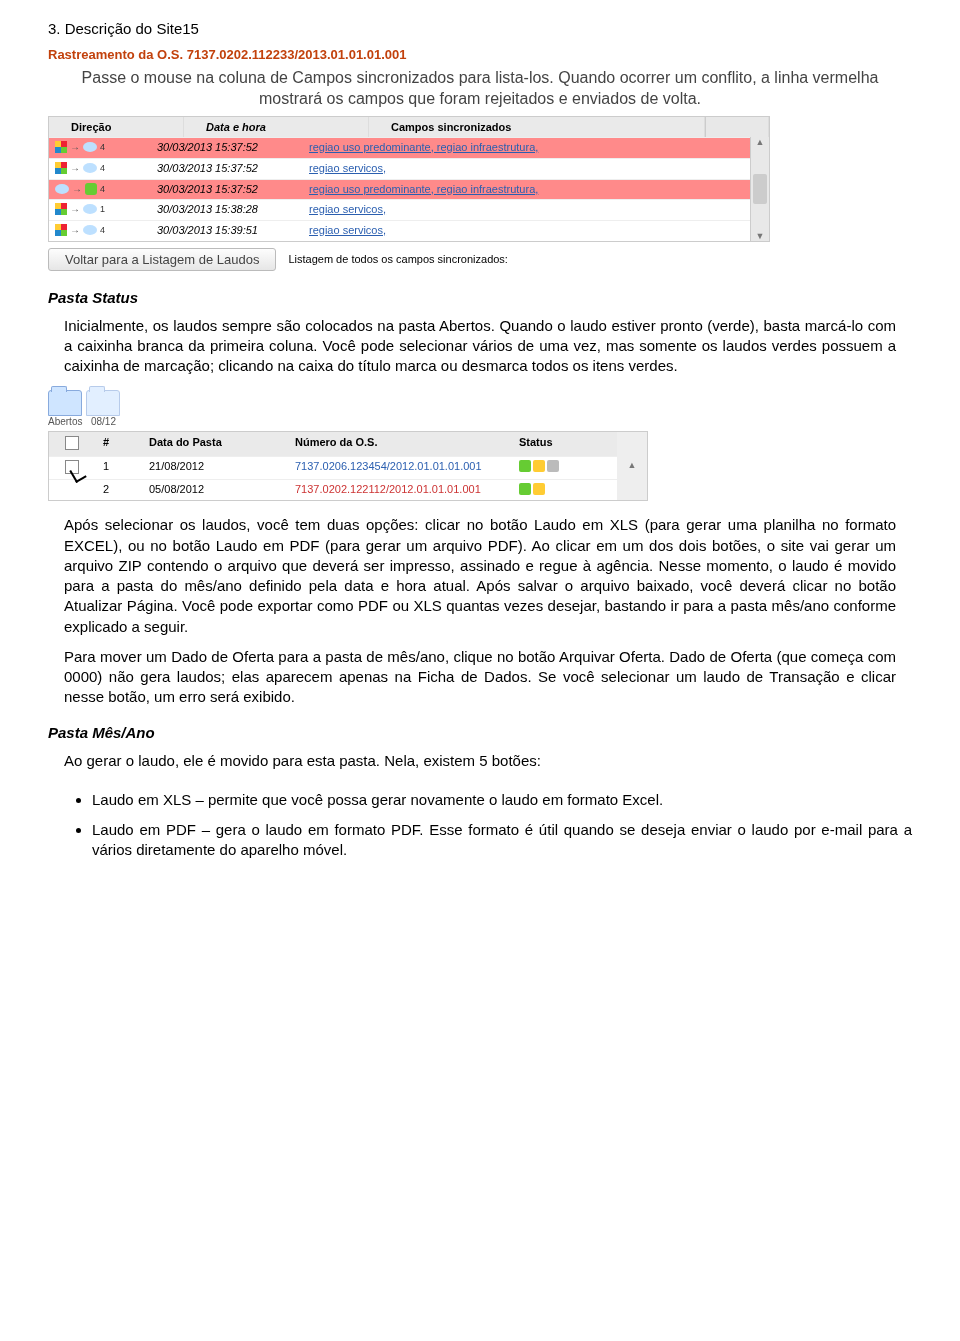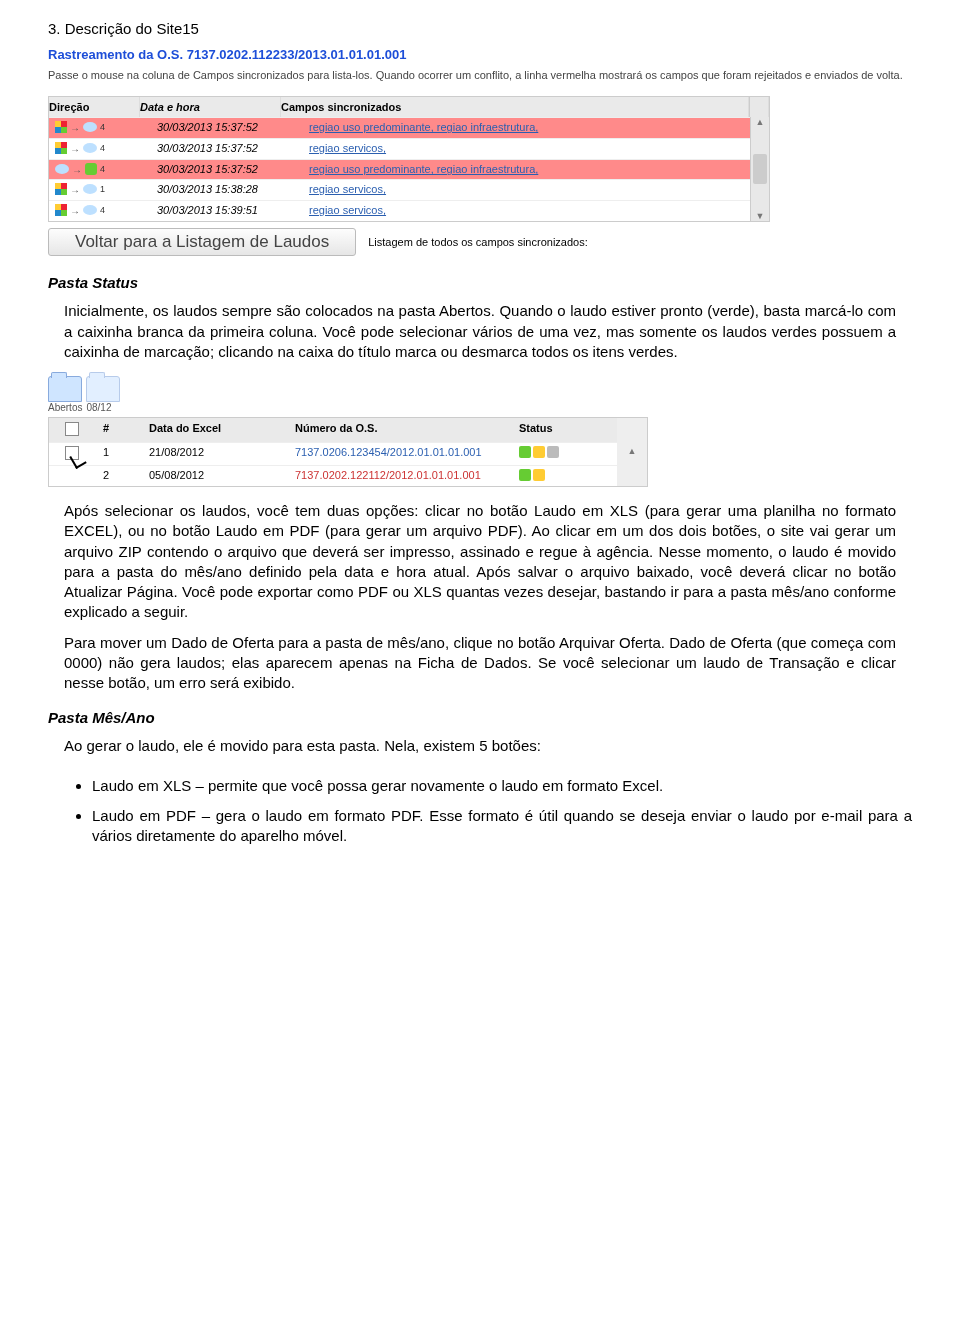--- a/index.html
+++ b/index.html
@@ -16,43 +16,44 @@
   .header-row {
     display: flex;
     justify-content: flex-start;
     font-size: 15px;
     margin-bottom: 10px;
   }
   .screenshot1 {
     margin: 8px 0 18px 0;
   }
   .ss1-title {
-    color: #1d4ed8;
+    color: #c2410c;
     font-weight: bold;
     font-size: 13px;
     margin-bottom: 6px;
   }
   .ss1-desc {
-    font-size: 11px;
+    font-size: 16px;
     color: #444;
     line-height: 1.3;
-    margin-bottom: 14px;
+    margin-bottom: 6px;
+    text-align: center;
   }
   .ss1-table {
     border: 1px solid #ccc;
     font-size: 11px;
     width: 720px;
   }
   .ss1-thead {
     display: flex;
     background: #eaeaea;
     font-weight: bold;
   }
   .ss1-thead > div {
-    padding: 4px 0;
+    padding: 4px 22px;
     border-right: 1px solid #ddd;
   }
   .col-dir { width: 90px; }
   .col-date { width: 140px; font-style: italic; }
   .col-campos { flex: 1; }
   .col-scroll { width: 18px; background: #e8e8e8; border-left:1px solid #ccc; }
   .ss1-body { position: relative; }
   .ss1-row {
     display: flex;
     border-top: 1px solid #eee;
@@ -87,22 +88,22 @@
     display: flex;
     align-items: center;
     gap: 12px;
     margin-top: 6px;
     font-size: 11px;
   }
   .btn-gray {
     background: linear-gradient(#fdfdfd,#e6e6e6);
     border: 1px solid #bbb;
     border-radius: 3px;
-    padding: 3px 26px;
-    font-size: 17px;
+    padding: 3px 16px;
+    font-size: 13px;
     color: #444;
     cursor: pointer;
   }
   .section-heading {
     font-style: italic;
     font-weight: bold;
     font-size: 15px;
     margin: 16px 0 8px 0;
   }
   .para {
@@ -115,21 +116,21 @@
     width: 600px;
   }
   .ss2-tabs {
     display: flex;
     gap: 4px;
     margin-bottom: 4px;
     font-size: 10px;
     color:#555;
   }
   .ss2-tab {
-    display:flex;flex-direction:column;
+    display:flex;flex-direction:column;align-items:center;
   }
   .folder-icon {
     width: 32px; height: 24px;
     background: #cfe5ff;
     border: 1px solid #88aadd;
     border-radius: 3px 3px 0 0;
     position: relative;
   }
   .folder-icon::before {
     content:"";position:absolute;top:-5px;left:2px;width:14px;height:5px;background:#cfe5ff;border:1px solid #88aadd;border-bottom:none;border-radius:2px 2px 0 0;
@@ -263,21 +264,21 @@
       </div>
       <div class="ss2-tab">
         <span class="folder-icon" style="opacity:.6;"></span>
         <span>08/12</span>
       </div>
     </div>
     <div class="ss2-table">
       <div class="ss2-thead">
         <div class="c2-chk"><span class="checkbox"></span></div>
         <div class="c2-num">#</div>
-        <div class="c2-date">Data do Excel</div>
+        <div class="c2-date">Data do Pasta</div>
         <div class="c2-os">Número da O.S.</div>
         <div class="c2-status">Status</div>
         <div class="c2-scr"></div>
       </div>
       <div class="ss2-row">
         <div class="c2-chk"><span class="checkbox cursor"></span></div>
         <div class="c2-num">1</div>
         <div class="c2-date">21/08/2012</div>
         <div class="c2-os"><span class="os-link">7137.0206.123454/2012.01.01.01.001</span></div>
         <div class="c2-status"><span class="status-icons">

